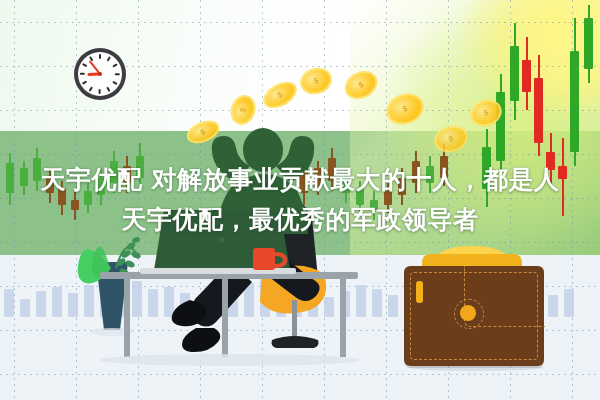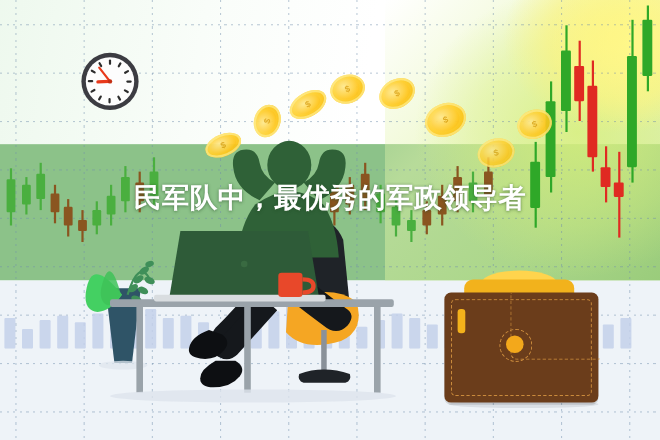--- a/index.html
+++ b/index.html
@@ -462,16 +462,17 @@
     <div class="shadow"></div>
     <div class="front"></div>
     <div class="stitch" style="left:6px;top:6px;right:6px;bottom:6px;"></div>
     <div class="flapline"></div>
     <div class="card"></div>
     <div class="btnring"></div>
     <div class="btn"></div>
   </div>
 
   <div id="headline">
-    <span class="ln">民军队中，最优秀的军政领导者</span>
+    <span class="ln">天宇优配  对解放事业贡献最大的十人，都是人</span>
+    <span class="ln">天宇优配，最优秀的军政领导者</span>
   </div>
 
 </div>
 
 </body></html>

